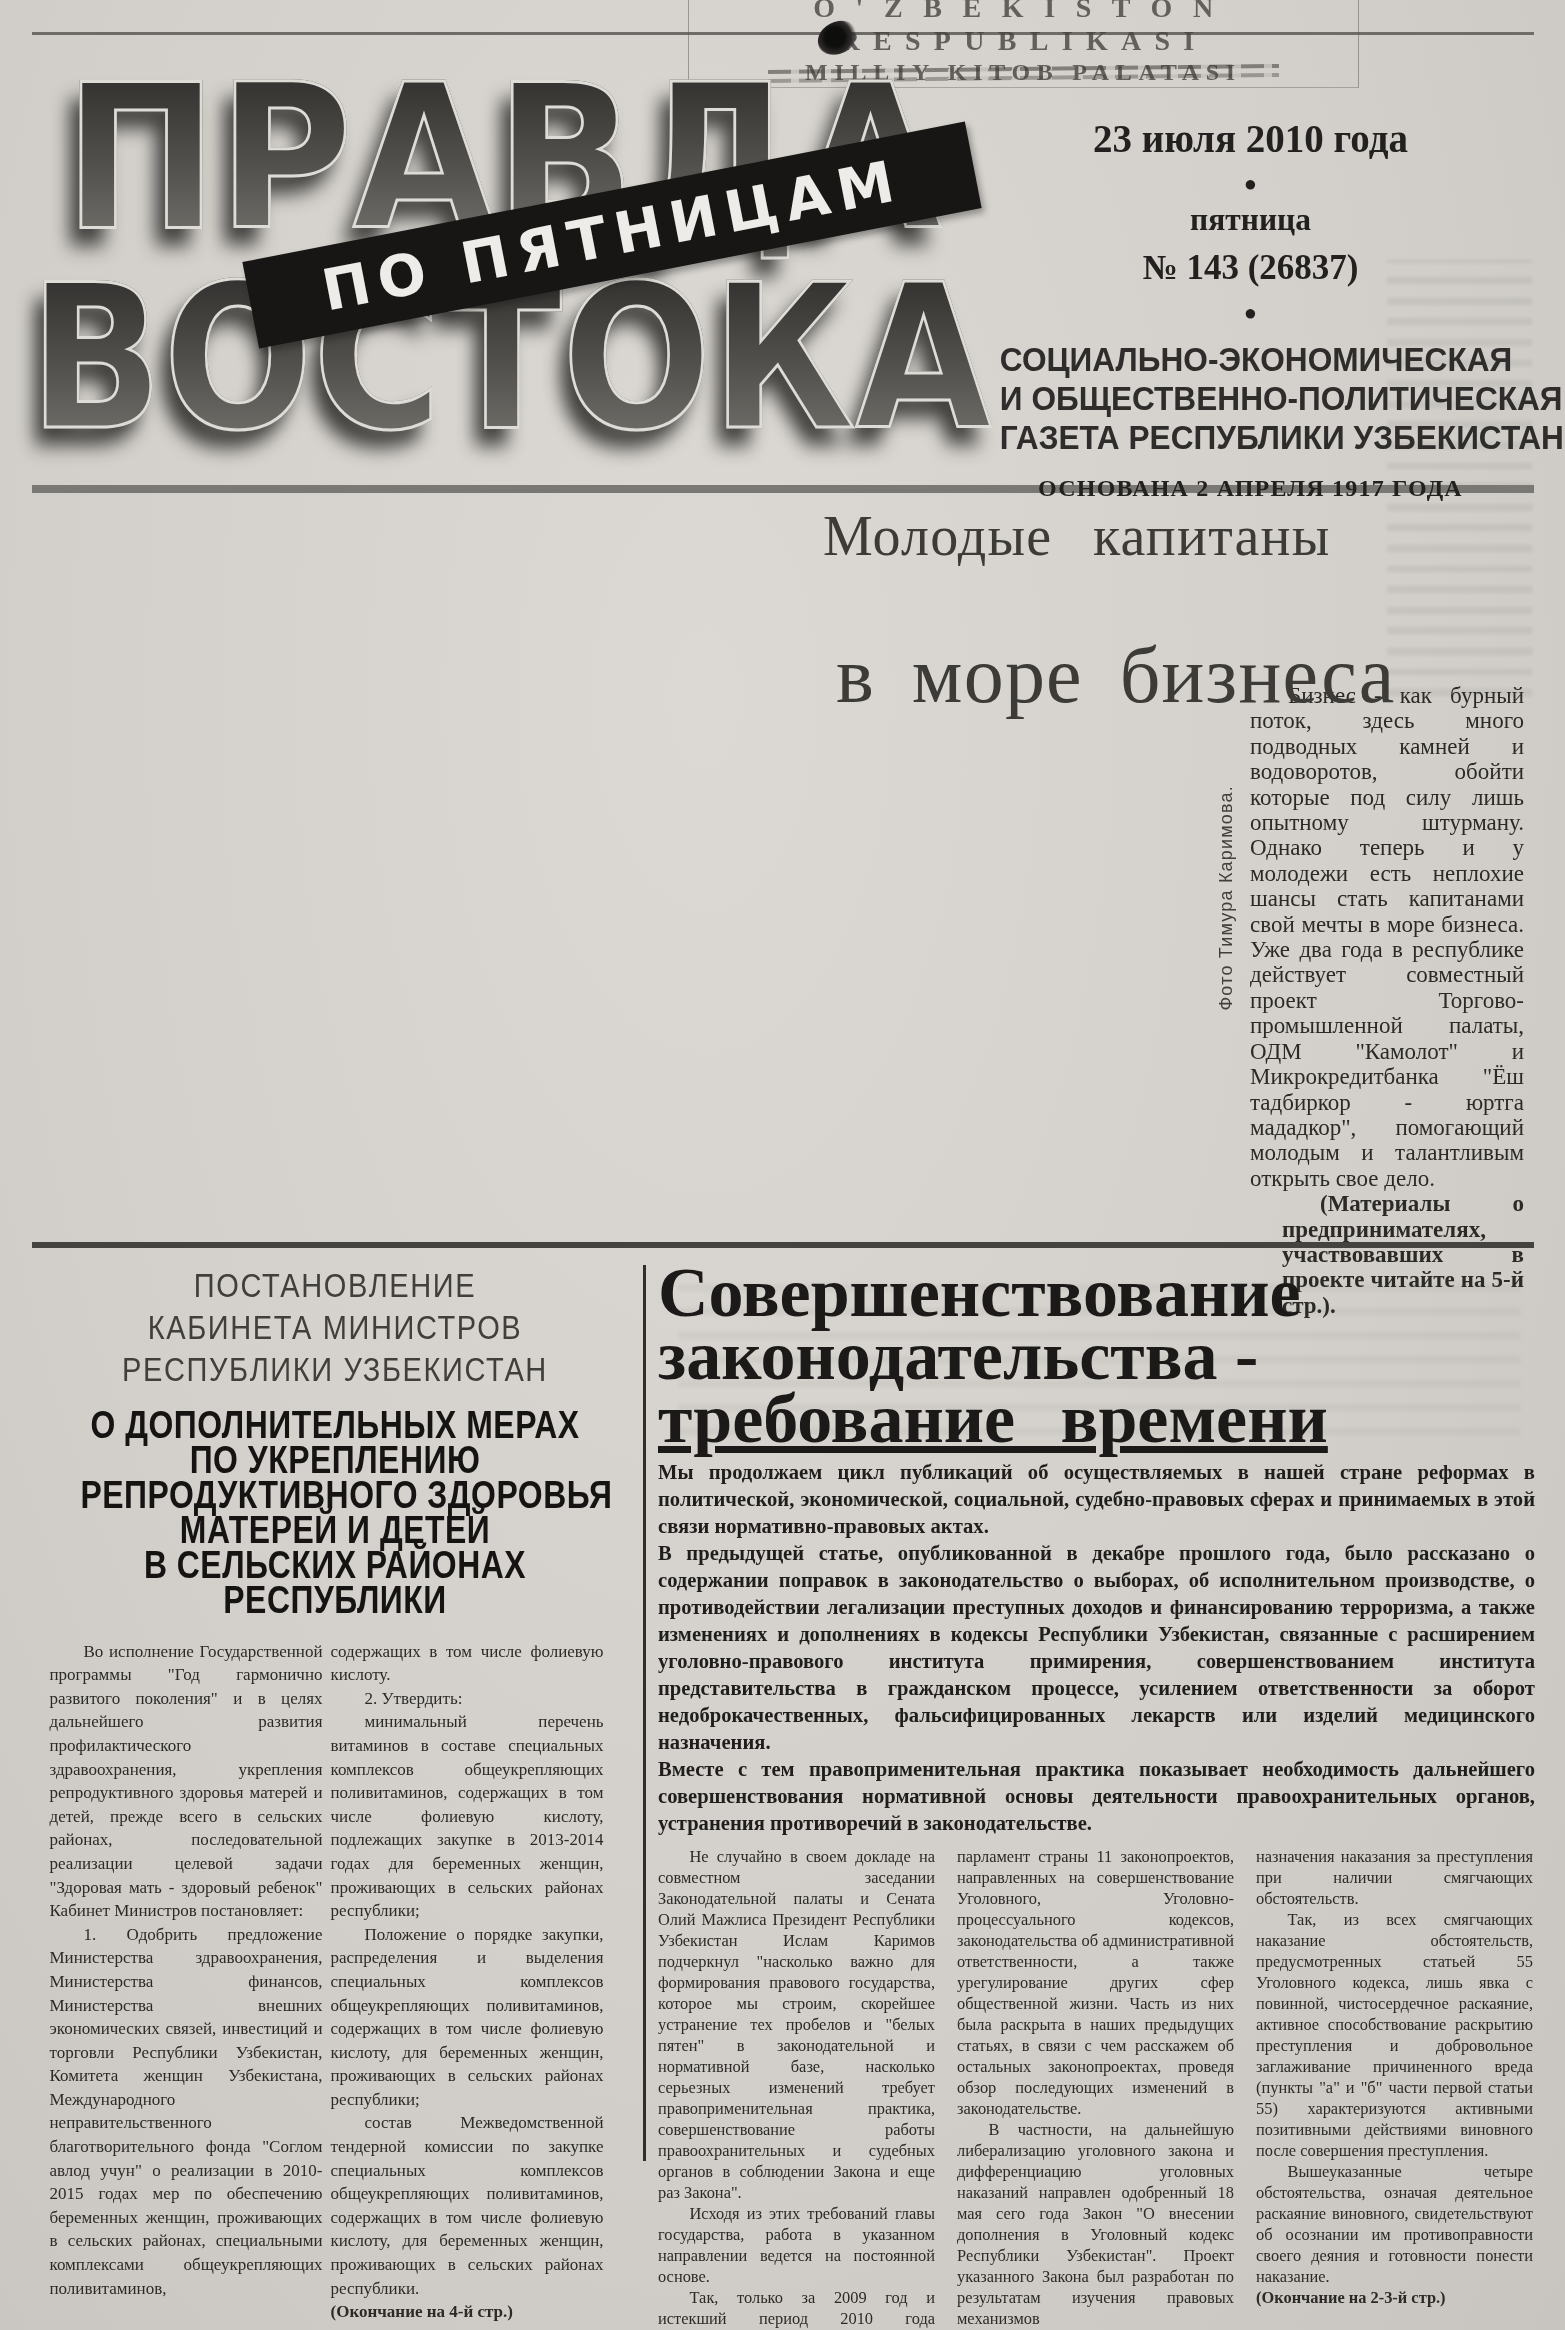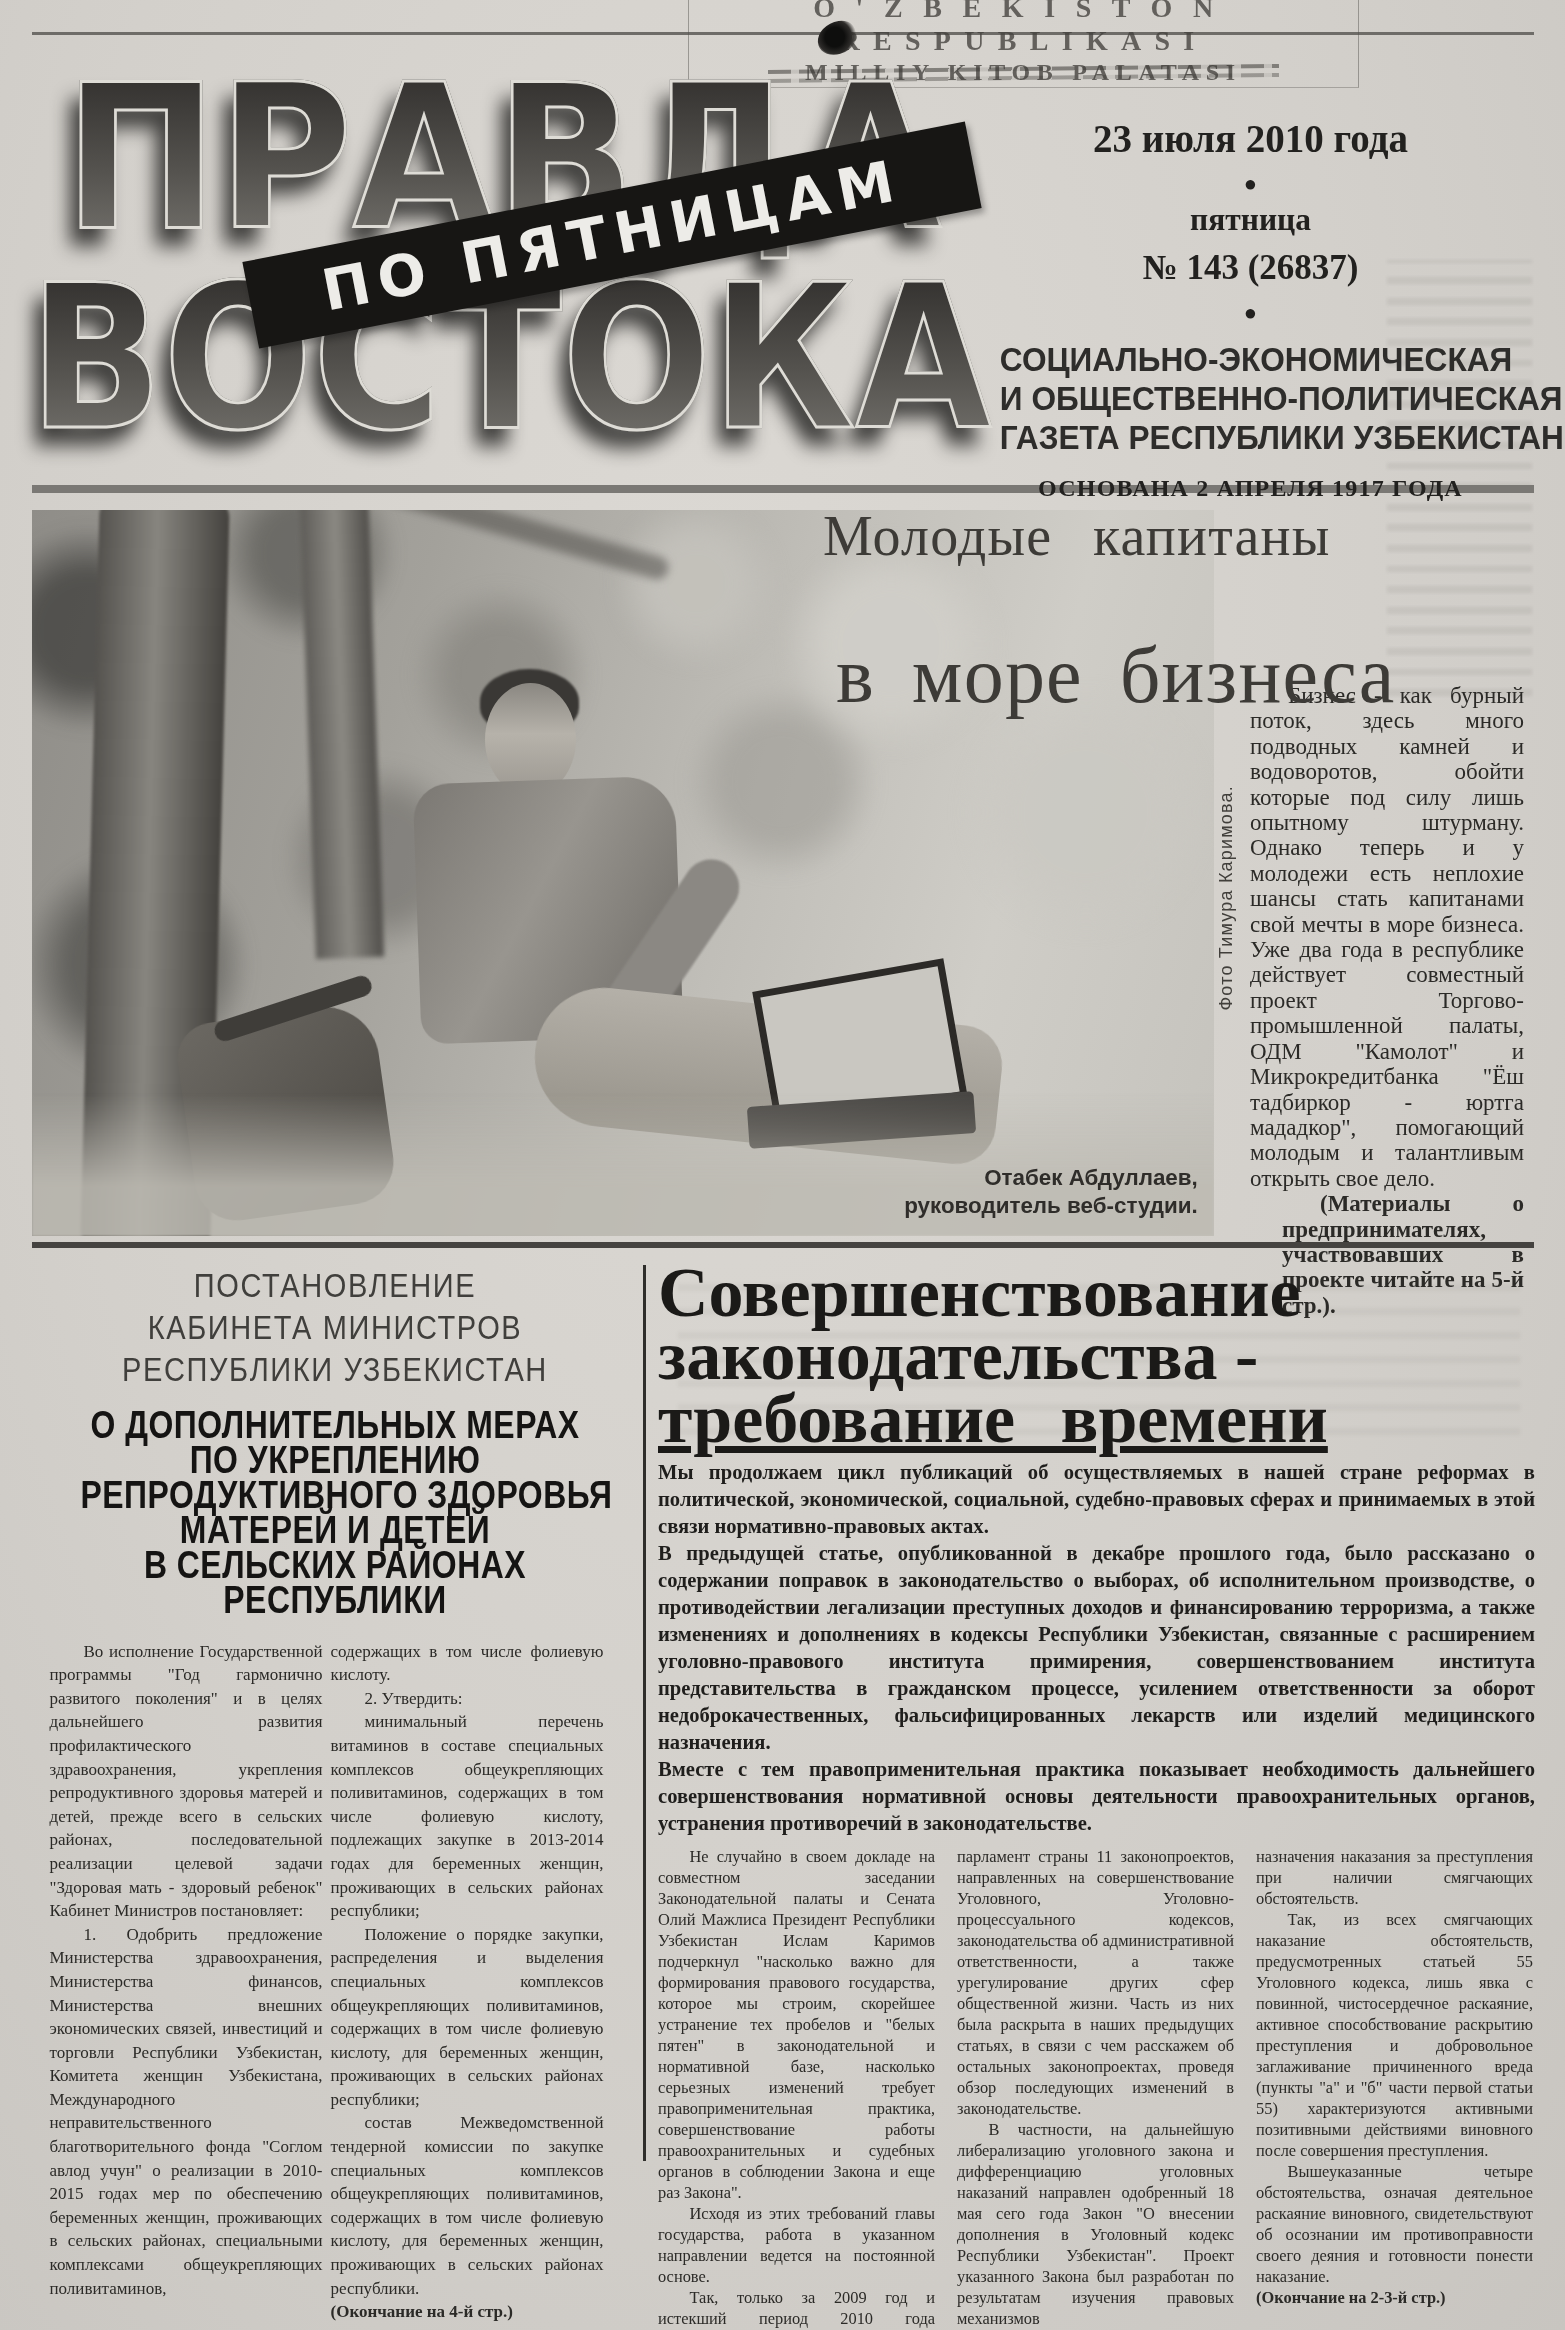--- a/index.html
+++ b/index.html
@@ -198,40 +198,20 @@
     <div class="ib-sub">
       <div>СОЦИАЛЬНО-ЭКОНОМИЧЕСКАЯ</div>
       <div>И ОБЩЕСТВЕННО-ПОЛИТИЧЕСКАЯ</div>
       <div>ГАЗЕТА РЕСПУБЛИКИ УЗБЕКИСТАН</div>
     </div>
     <div class="ib-founded">ОСНОВАНА 2 АПРЕЛЯ 1917 ГОДА</div>
   </div>
 
   <div class="abs mast-rule"></div>
 
-  <div class="abs photo">
-    <div class="foliage"></div>
-    <div class="trunk1"></div>
-    <div class="trunk2"></div>
-    <div class="branch"></div>
-    <div class="backpack"></div>
-    <div class="strap"></div>
-    <div class="hair"></div>
-    <div class="head"></div>
-    <div class="shirt"></div>
-    <div class="arm"></div>
-    <div class="jeans"></div>
-    <div class="laptop-screen"></div>
-    <div class="laptop-kbd"></div>
-    <div class="ground"></div>
-    <div class="caption">
-      <div>Отабек Абдуллаев,</div>
-      <div>руководитель веб-студии.</div>
-    </div>
-  </div>
 
   <div class="abs photo-credit">Фото Тимура Каримова.</div>
 
   <div class="abs feat-headline fh1">Молодые капитаны</div>
   <div class="abs feat-headline fh2">в море бизнеса</div>
 
   <div class="abs feat-col">
     <p>Бизнес - как бурный поток, здесь много подводных камней и водоворотов, обойти которые под силу лишь опытному штурману. Однако теперь и у молодежи есть неплохие шансы стать капитанами свой мечты в море бизнеса. Уже два года в республике действует совместный проект Торгово-промышленной палаты, ОДМ "Камолот" и Микрокредитбанка "Ёш тадбиркор - юртга мададкор", помогающий молодым и талантливым открыть свое дело.</p>
     <p class="note">(Материалы о предпринимателях, участвовавших в проекте читайте на 5-й стр.).</p>
   </div>

